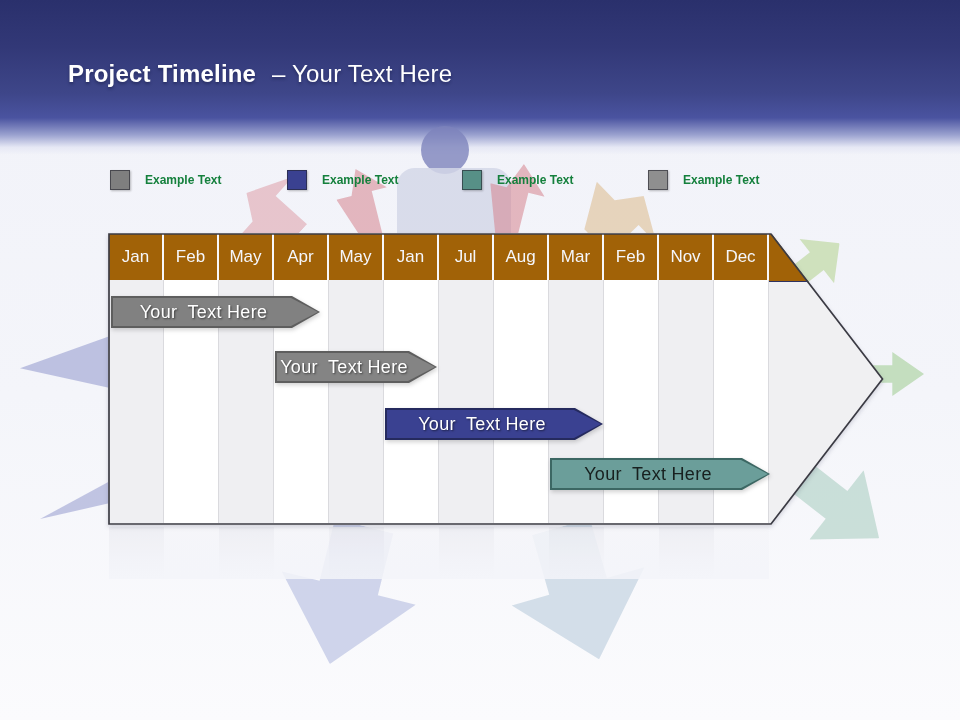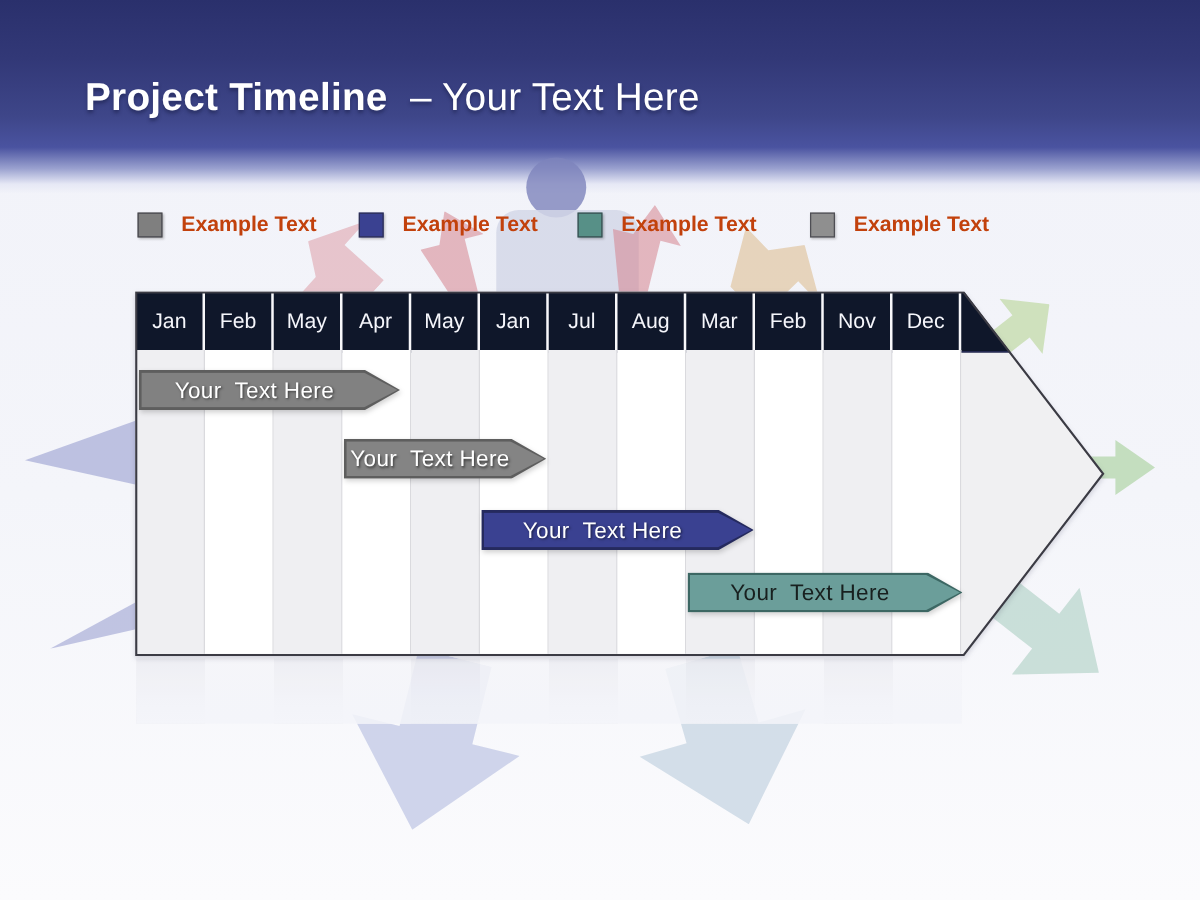--- a/index.html
+++ b/index.html
@@ -8,21 +8,21 @@
     font-family:"Liberation Sans", sans-serif;
     background:linear-gradient(180deg,#f1f2f9 0%,#f4f5fa 55%,#fbfbfd 100%);
   }
   
   .header-band{
     position:absolute;left:0;top:0;width:960px;height:155px;z-index:0;
     background:linear-gradient(180deg,#2a306c 0%,#323877 30%,#3e4689 60%,#4a53a0 76%,#9aa1cf 87%,#e6e8f5 95%,rgba(244,245,250,0) 100%);
   }
   .title{
     position:absolute;left:68px;top:60px;z-index:6;color:#ffffff;
-    font-size:31px;letter-spacing:.2px;white-space:nowrap;
+    font-size:24px;letter-spacing:.2px;white-space:nowrap;
     text-shadow:0 2px 3px rgba(18,22,58,.45);
   }
   .title .t-bold{font-weight:700;}
   .title .t-light{font-weight:400;margin-left:9px;}
 
   
   .decor{position:absolute;z-index:1;}
   .person-head{left:421px;top:126px;width:48px;height:48px;border-radius:50%;background:#7d83bb;opacity:.8;}
   .person-body{left:397px;top:168px;width:114px;height:66px;border-radius:18px 18px 0 0;background:#d4d7e8;opacity:.85;}
   .arrow-up{clip-path:polygon(50% 0,100% 36%,70% 36%,70% 100%,30% 100%,0 36%,30% 36%);}
@@ -52,21 +52,21 @@
   }
 
   
   .timeline{position:absolute;left:108px;top:233px;width:776px;height:292px;z-index:3;
     filter:drop-shadow(0 2px 2px rgba(60,60,90,.2));}
   .tl-content{
     position:absolute;inset:0;background:#f0f0f2;
     clip-path:polygon(0 0,663px 0,775px 146px,663px 292px,0 292px);
   }
   .tl-header{
-    position:absolute;left:1px;top:1px;width:805px;height:48px;background:#0f172a;
+    position:absolute;left:1px;top:1px;width:805px;height:48px;background:#a16207;
     border-bottom:1px solid #2e3260;display:flex;box-sizing:border-box;
   }
   .month-cell{
     width:55px;box-sizing:border-box;border-right:2px solid #f8f8fb;
     display:flex;align-items:center;justify-content:center;
     color:#f5f6fb;font-size:17px;padding-bottom:1px;
   }
   .tl-body{position:absolute;left:1px;top:47px;height:243px;width:660px;display:flex;}
   .stripe{width:55px;box-sizing:border-box;border-right:1px solid #dadade;}
   .stripe.odd{background:#efeff2;}
@@ -89,21 +89,21 @@
   .bar4{left:442px;top:225px;width:220px;height:32px;}
   .bar1 .bar-border,.bar2 .bar-border{background:#5e5e5e;}
   .bar3 .bar-border{background:#252a5e;}
   .bar4 .bar-border{background:#3c6763;}
 
   
   .legend-item{position:absolute;top:169px;height:22px;display:flex;align-items:center;z-index:6;}
   .li-1{left:110px;} .li-2{left:287px;} .li-3{left:462px;} .li-4{left:648px;}
   .swatch{width:20px;height:20px;border:1px solid rgba(35,35,45,.6);margin-right:15px;
     box-shadow:1px 1px 2px rgba(0,0,0,.25);box-sizing:border-box;}
-  .legend-label{font-weight:700;font-size:17px;color:#c2410c;white-space:nowrap;}
+  .legend-label{font-weight:700;font-size:12px;color:#15803d;white-space:nowrap;}
 </style>
 </head>
 <body>
 
 <div class="header-band"></div>
 
 <h1 class="title" style="margin:0;">
   <span class="t-bold">Project Timeline</span>
   <span class="t-light">– Your Text Here</span>
 </h1>

